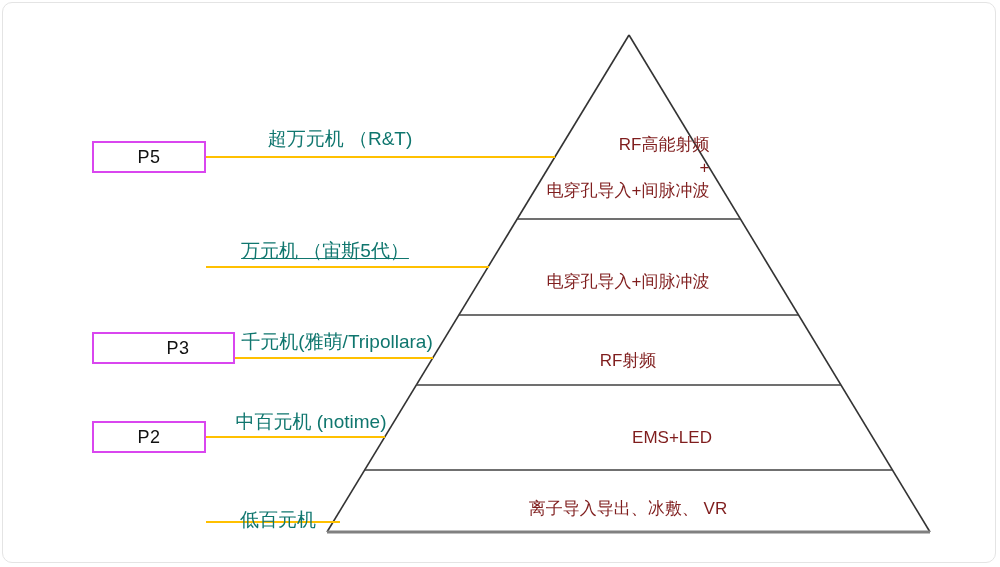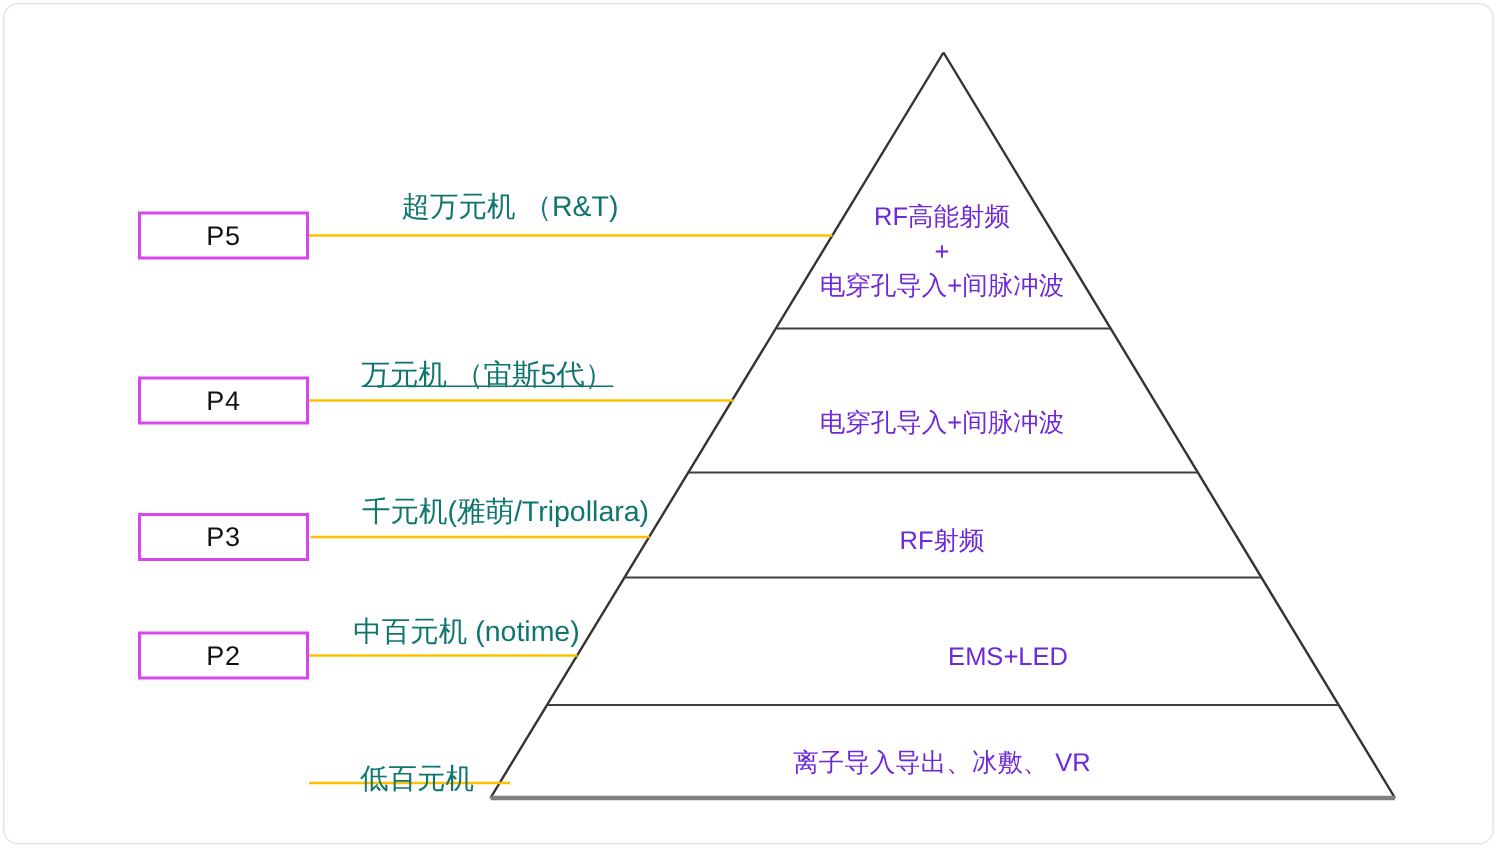--- a/index.html
+++ b/index.html
@@ -47,23 +47,23 @@
     white-space: nowrap;
     font-size: 19px;
     color: #0f766e;
     line-height: 22px;
   }
   .tier-text {
     position: absolute;
     left: 628px;
     transform: translateX(-50%);
     white-space: nowrap;
-    text-align: center;
+    text-align: right;
     font-size: 17px;
-    color: #6d28d9;
+    color: #7f1d1d;
     line-height: 23px;
   }
   .tier-text span { display: block; }
 </style>
 </head>
 <body>
 
 <div class="canvas">
 
   <svg class="diagram-svg" viewBox="0 0 1000 567">
@@ -79,22 +79,21 @@
     <line x1="365" y1="470" x2="892" y2="470" stroke="#404040" stroke-width="1.4"></line>
 
     <line x1="206" y1="157" x2="555" y2="157" stroke="#FFC000" stroke-width="1.8"></line>
     <line x1="206" y1="267" x2="489" y2="267" stroke="#FFC000" stroke-width="1.8"></line>
     <line x1="207" y1="358" x2="433" y2="358" stroke="#FFC000" stroke-width="1.8"></line>
     <line x1="206" y1="437" x2="385" y2="437" stroke="#FFC000" stroke-width="1.8"></line>
     <line x1="206" y1="522" x2="340" y2="522" stroke="#FFC000" stroke-width="1.8"></line>
   </svg>
 
   <div class="pbox" style="top:141px;">P5</div>
-  <div class="pbox" style="top:251px;">P4</div>
-  <div class="pbox" style="top:342px;">P3</div>
+  <div class="pbox" style="top:332px;padding-left:29px;">P3</div>
   <div class="pbox" style="top:421px;">P2</div>
 
   <div class="level-label" style="left:340px; top:128px;">超万元机 （R&amp;T)</div>
   <div class="level-label" style="left:325px; top:240px;text-decoration:underline;">万元机 （宙斯5代）</div>
   <div class="level-label" style="left:311px; top:411px;">中百元机 (notime)</div>
   <div class="level-label" style="left:337px; top:331px;">千元机(雅萌/Tripollara)</div>
   <div class="level-label" style="left:278px; top:509px;">低百元机</div>
 
   <div class="tier-text" style="top:133px;">
     <span>RF高能射频</span>

